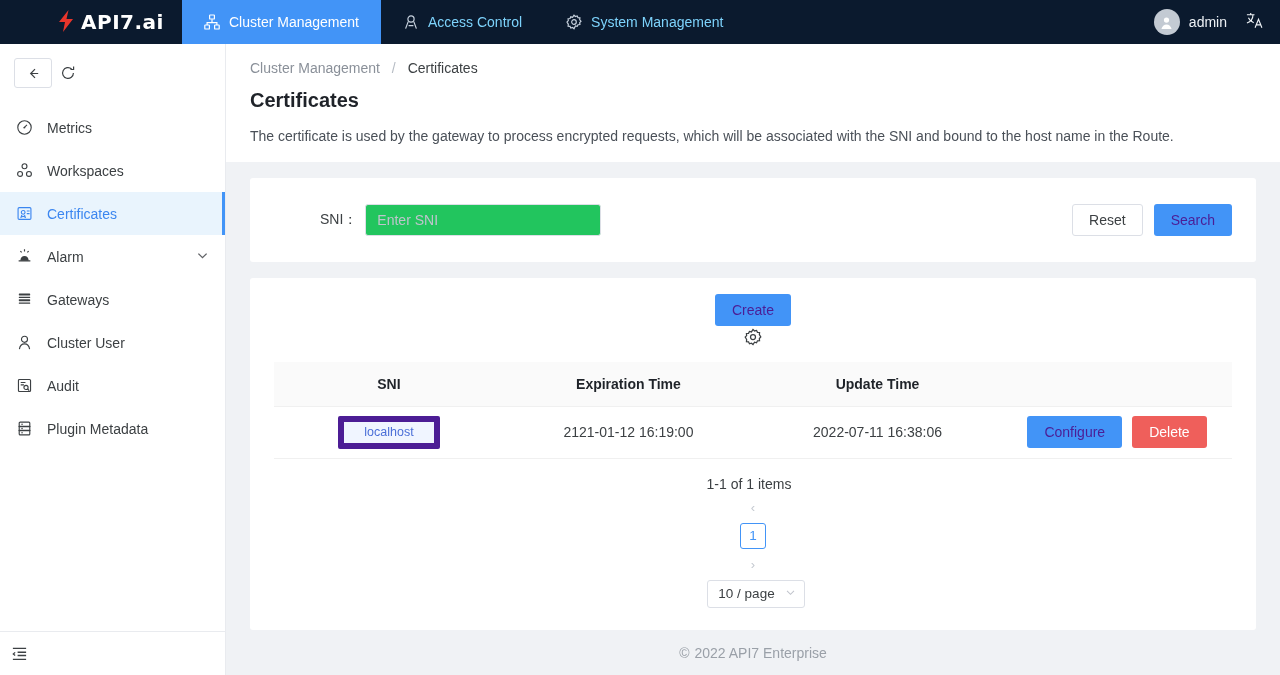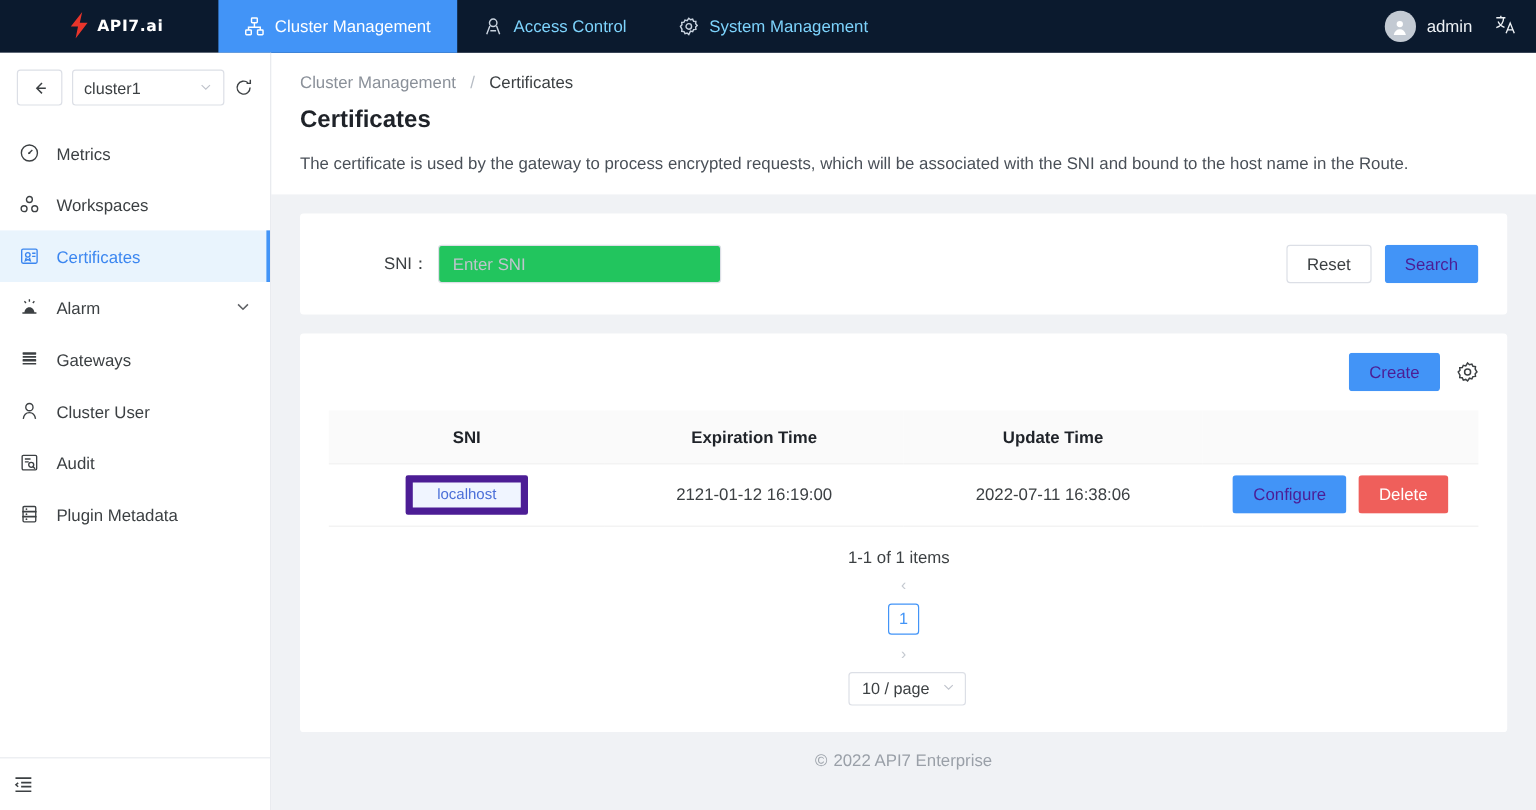--- a/index.html
+++ b/index.html
@@ -24,21 +24,21 @@
   .logo-box {
     width: 182px;
     display: flex;
     align-items: center;
     padding-left: 58px;
     gap: 7px;
   }
   .logo-bolt { display: block; }
   .logo-text {
     color: #ffffff;
-    font-size: 13px;
+    font-size: 20px;
     font-weight: 700;
     letter-spacing: 0.5px;
     font-family: "DejaVu Sans", sans-serif;
   }
   .nav-item {
     display: flex;
     align-items: center;
     gap: 9px;
     padding: 0 22px;
     color: #7dd3fc;
@@ -196,22 +196,23 @@
   }
   .btn-default { background: #fff; border-color: #dcdfe6; color: #3c4043; }
   .btn-primary { background: #4294f7; color: #4c1d95; }
   .btn-danger { background: #ef5f5b; color: #fff; }
 
   .table-card { padding: 16px 0 0 0; }
   .table-toolbar {
     display: flex;
     justify-content: flex-end;
     align-items: center;
-    gap: 14px;
+    gap: 2px;
     padding: 0 24px 16px 24px;
+    flex-direction: column;
   }
   .gear-btn { cursor: pointer; display: flex; align-items: center; }
 
   table { width: calc(100% - 48px); margin: 0 24px; border-collapse: collapse; }
   thead th {
     background: #fafafa;
     height: 44px;
     font-size: 14px;
     font-weight: 700;
     color: #1f2329;
@@ -351,28 +352,20 @@
 
 <div class="body-wrap">
 
   <div class="sidebar">
 
     <div class="cluster-picker">
       <div class="back-btn">
         <svg width="15" height="15" viewBox="0 0 16 16" fill="none" stroke="#3c4043" stroke-width="1.3">
           <path d="M9.6 3.4 5 8l4.6 4.6M5 8h8"></path>
         </svg>
-      </div>
-      <div class="cluster-select">
-        <span>cluster1</span>
-        <span>
-          <svg width="11" height="11" viewBox="0 0 12 12" fill="none" stroke="#c0c4cc" stroke-width="1.1">
-              <path d="M2.2 4.3 6 8l3.8-3.7"></path>
-            </svg>
-        </span>
       </div>
       <div class="refresh-btn">
         <svg width="16" height="16" viewBox="0 0 16 16" fill="none" stroke="#3c4043" stroke-width="1.2">
           <path d="M13.4 8a5.4 5.4 0 1 1-1.8-4"></path>
             <path d="M13.6 1.4v3.1h-3.1"></path>
         </svg>
       </div>
     </div>
 
     <div class="menu">

